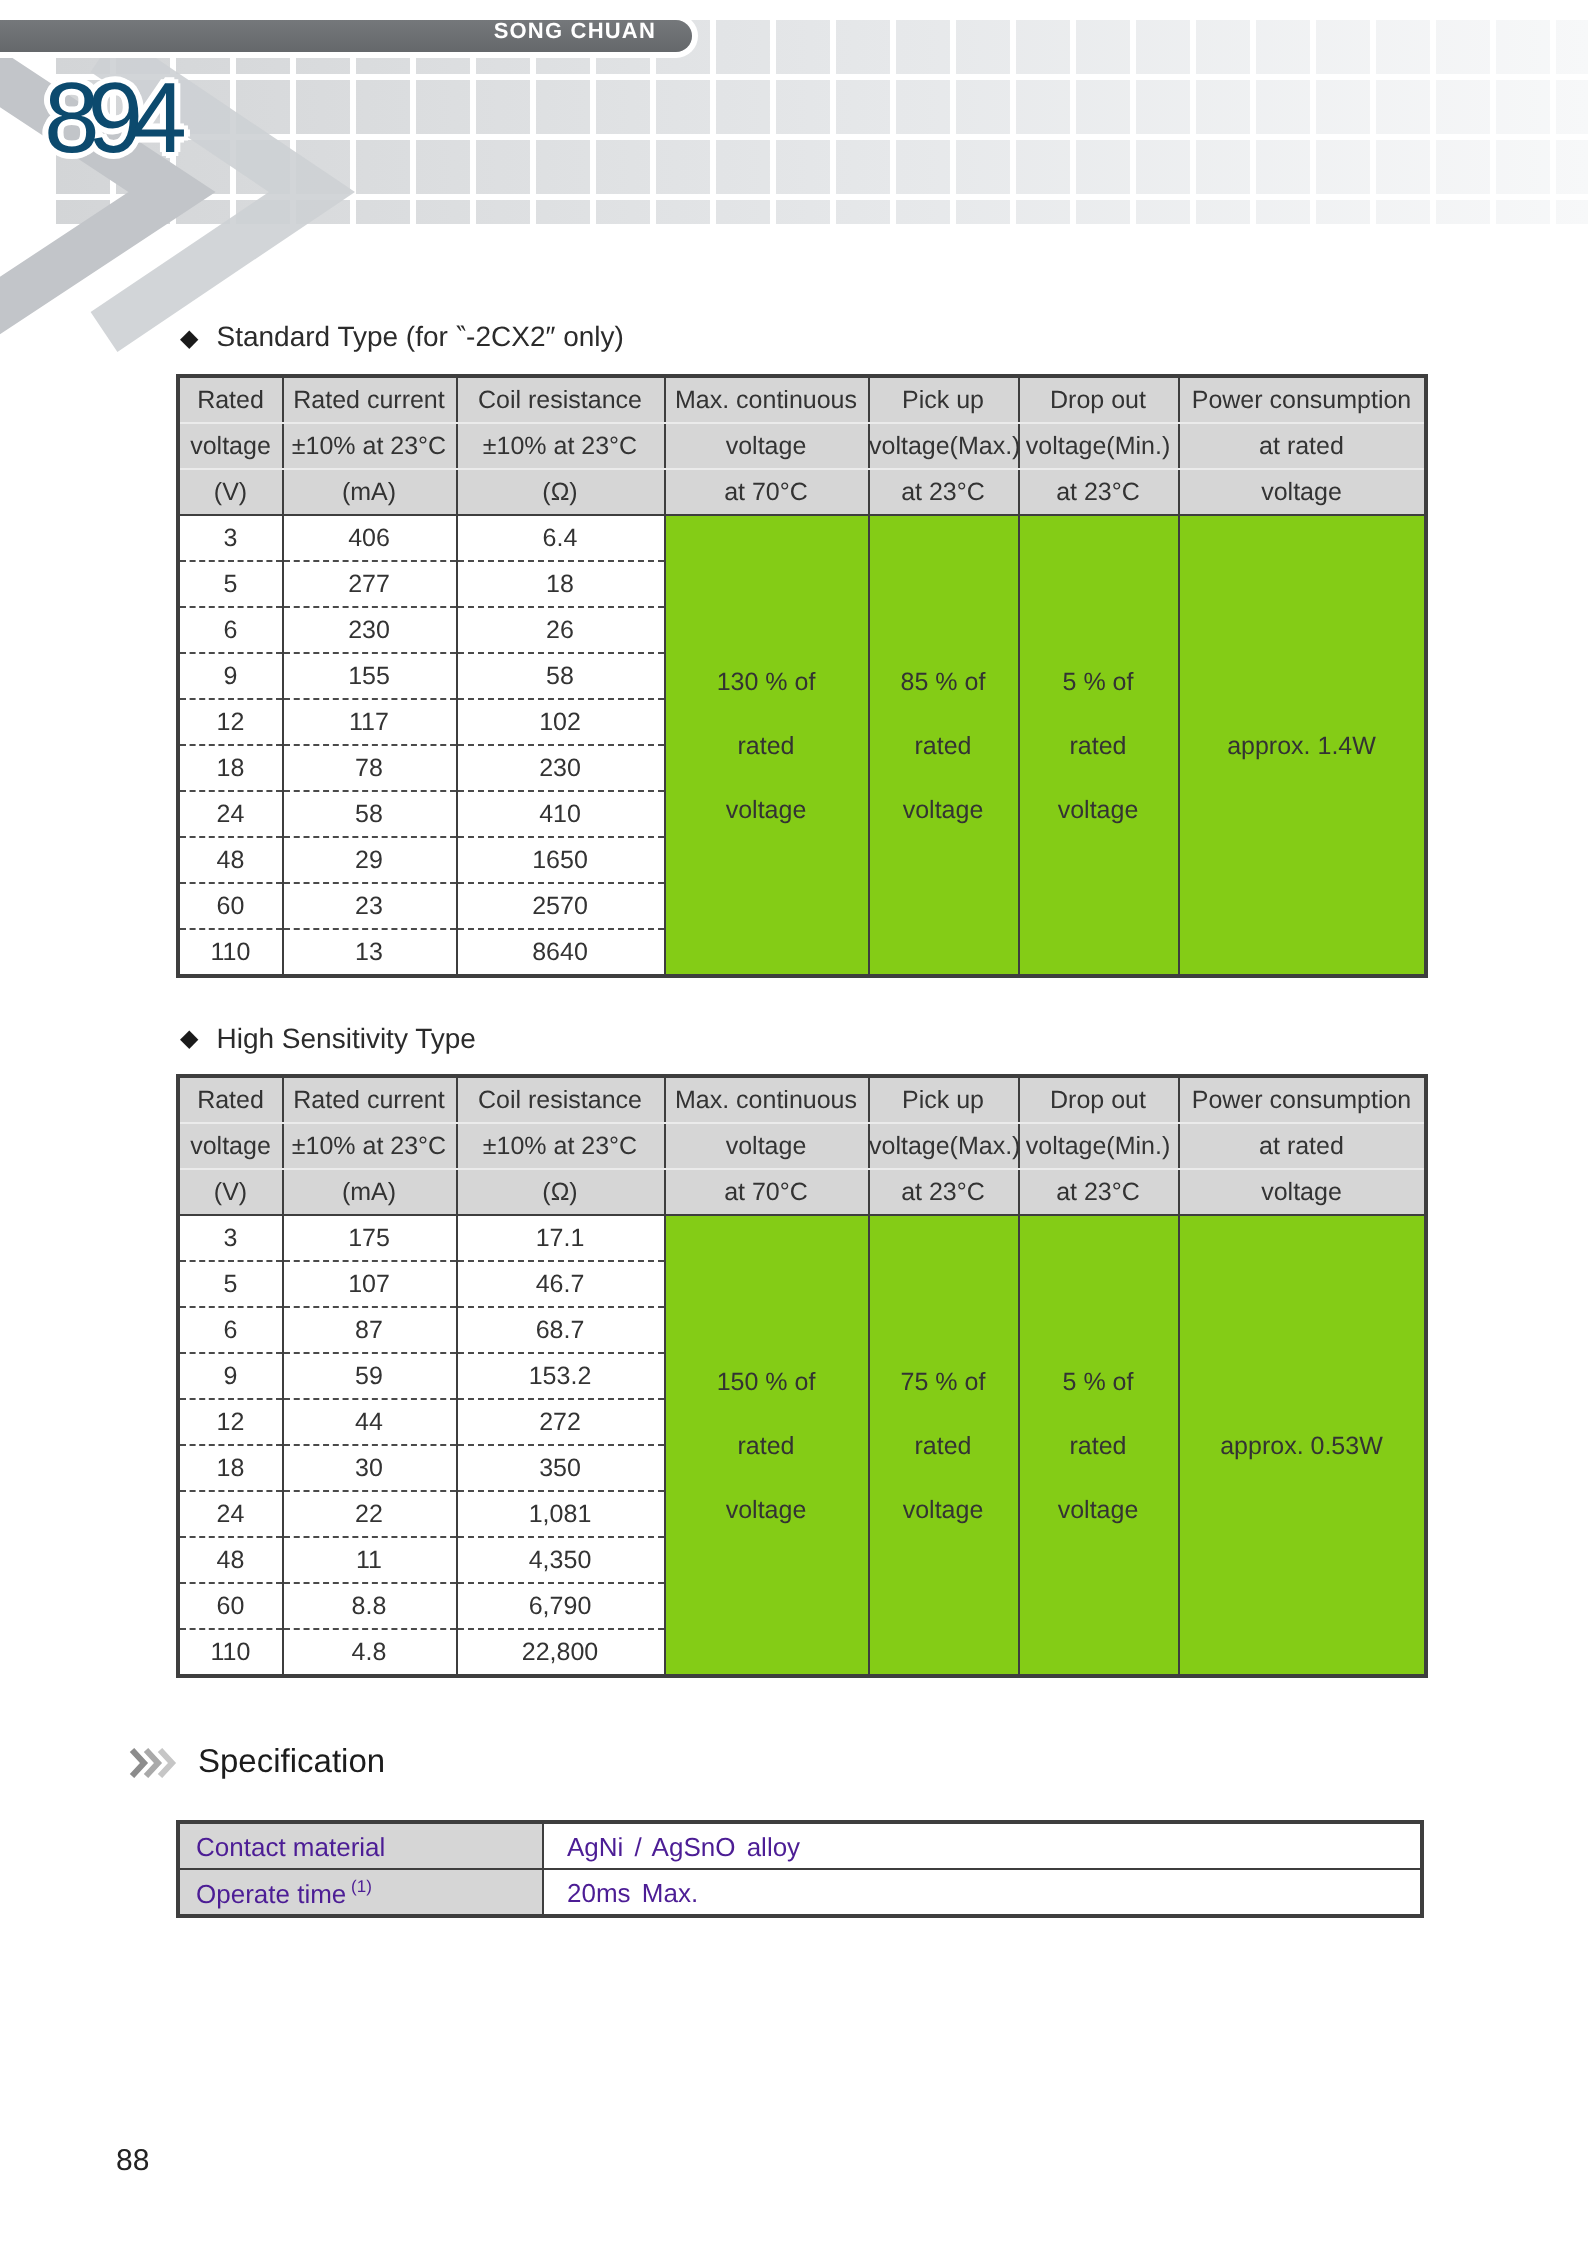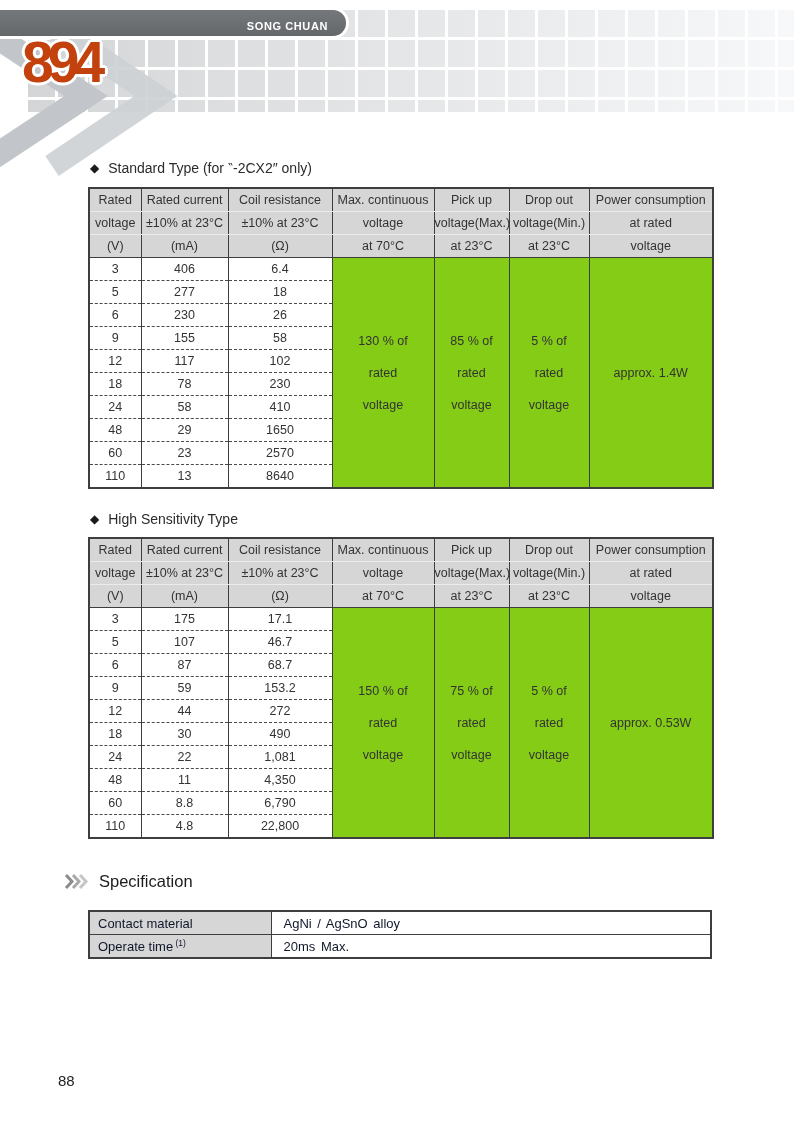--- a/index.html
+++ b/index.html
@@ -13,27 +13,27 @@
   .grid-pattern {
     position:absolute; left:28px; top:10px; width:766px; height:102px;
     background:
       repeating-linear-gradient(to right, transparent 0 27px, #ffffff 27px 30px),
       repeating-linear-gradient(to bottom, transparent 0 27px, #ffffff 27px 30px),
       linear-gradient(to right, #d3d5d7 0%, #e6e8ea 55%, #f7f8f9 100%);
   }
   .chevrons { position:absolute; left:0; top:6px; z-index:2; }
   .model-number {
     position:absolute; left:22px; top:34px; z-index:3;
-    font-size:57px; font-weight:bold; letter-spacing:-6px; line-height:1;
-    color:#c2410c;
+    font-size:50px; font-weight:normal; letter-spacing:-6px; line-height:1;
+    color:#0c4a6e;
     text-shadow:-3px 0 0 #fff,3px 0 0 #fff,0 -3px 0 #fff,0 3px 0 #fff,
                 -2px -2px 0 #fff,2px 2px 0 #fff,-2px 2px 0 #fff,2px -2px 0 #fff;
   }
   .brand-bar {
-    position:absolute; left:0; top:10px; width:346px; height:26px; z-index:4;
+    position:absolute; left:0; top:10px; width:346px; height:16px; z-index:4;
     background:linear-gradient(#75787b,#65686b);
     border-radius:0 16px 16px 0;
     box-shadow:0 0 0 3px #ffffff;
     display:flex; justify-content:flex-end; align-items:flex-end;
     padding:0 18px 4px 0; box-sizing:border-box;
   }
   .brand-bar span { color:#ffffff; font-size:11px; font-weight:bold; letter-spacing:0.6px; }
 
   
   .section-title {
@@ -57,21 +57,21 @@
   .relay .m div { line-height:32px; }
 
   
   .spec-heading {
     position:absolute; left:64px; top:872px; display:flex; align-items:center; gap:8px;
     font-size:16.5px; color:#1c1c1c;
   }
   table.spec {
     position:absolute; left:88px; top:910px; width:624px;
     border-collapse:collapse; table-layout:fixed;
-    border:2px solid #3e3e3e; font-size:13px; color:#0f172a;
+    border:2px solid #3e3e3e; font-size:13px; color:#4c1d95;
   }
   .spec td { border:1px solid #3e3e3e; height:22px; padding:0; }
   .spec .label { background:#d6d6d6; padding-left:8px; }
   .spec .label sup { font-size:8.5px; }
   .spec .value { background:#fff; padding-left:12px; word-spacing:2px; }
 
   .page-number { position:absolute; left:38px; top:1072px; font-size:15px; color:#222;margin-left:20px; }
 </style>
 </head>
 <body>
@@ -282,21 +282,21 @@
           <td class="b dash">153.2</td>
         </tr>
         <tr>
           <td class="b dash">12</td>
           <td class="b dash">44</td>
           <td class="b dash">272</td>
         </tr>
         <tr>
           <td class="b dash">18</td>
           <td class="b dash">30</td>
-          <td class="b dash">490</td>
+          <td class="b dash">350</td>
         </tr>
         <tr>
           <td class="b dash">24</td>
           <td class="b dash">22</td>
           <td class="b dash">1,081</td>
         </tr>
         <tr>
           <td class="b dash">48</td>
           <td class="b dash">11</td>
           <td class="b dash">4,350</td>

